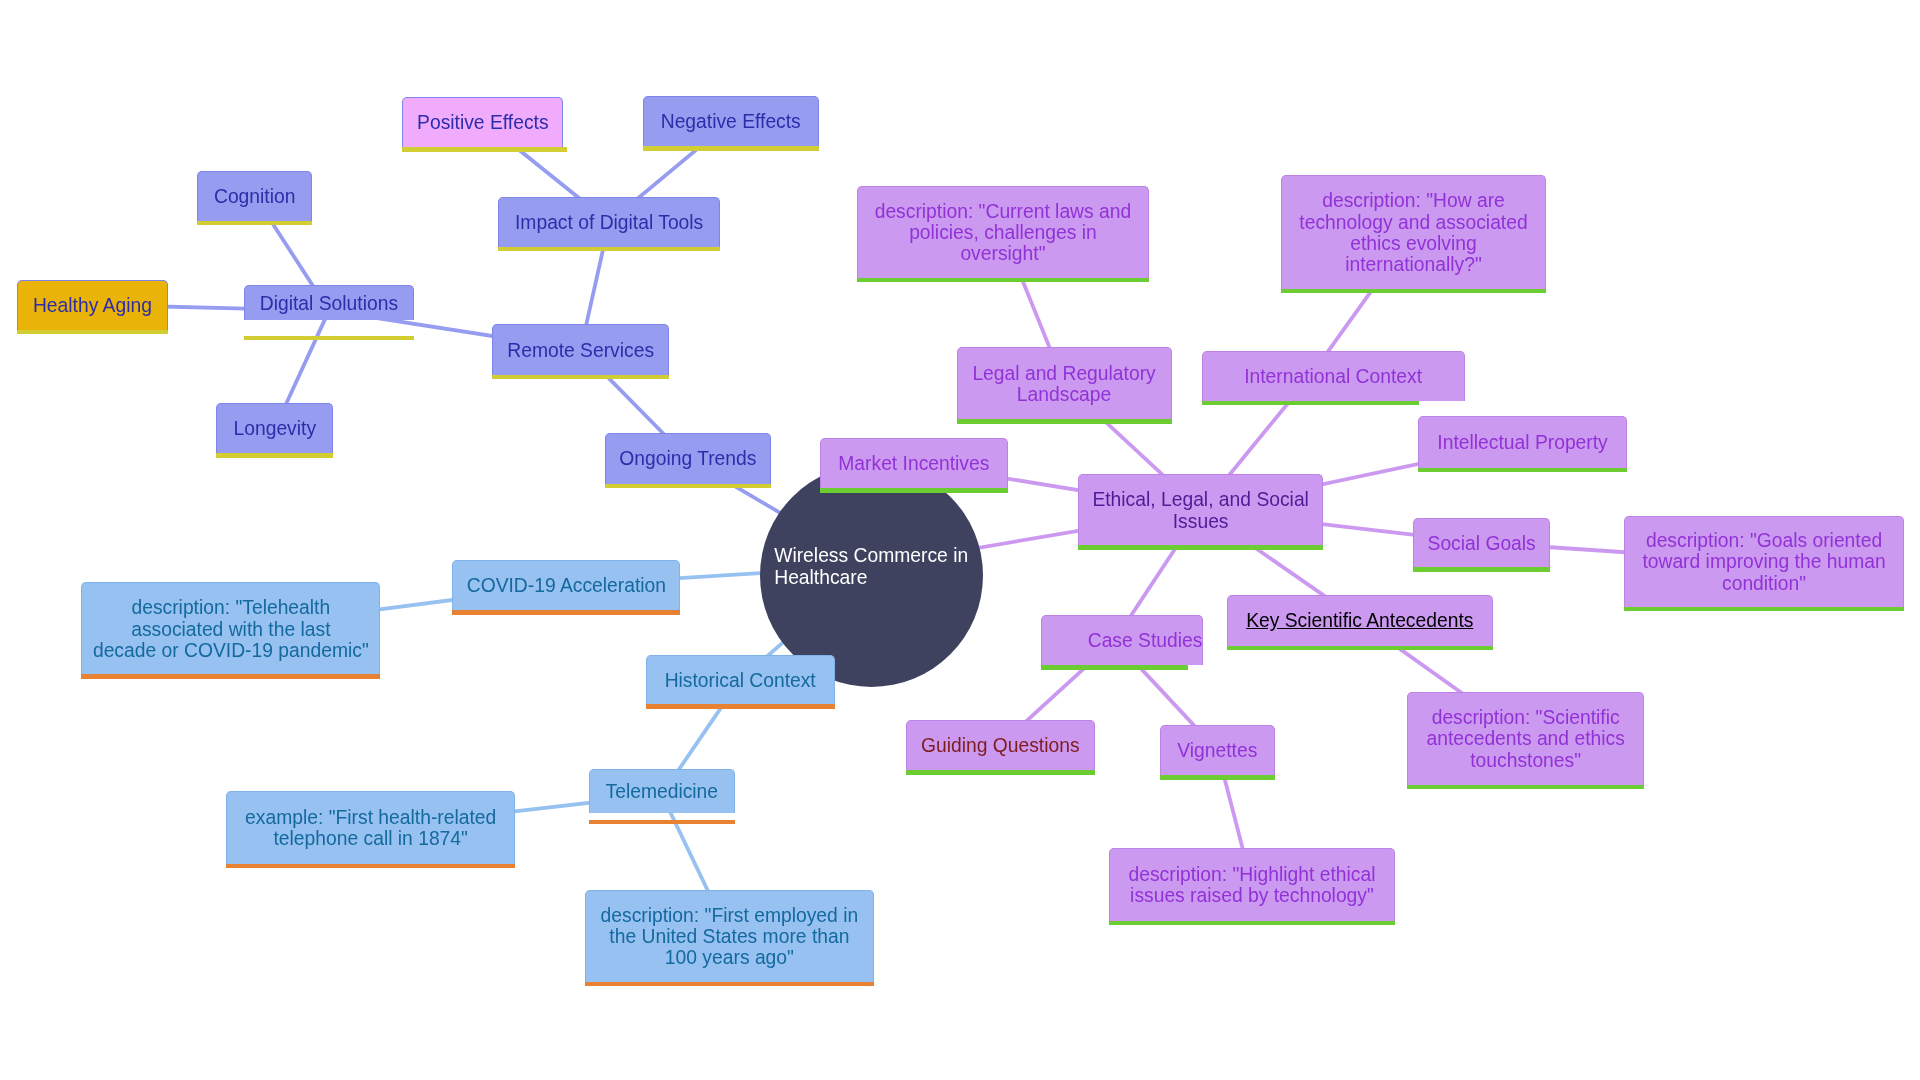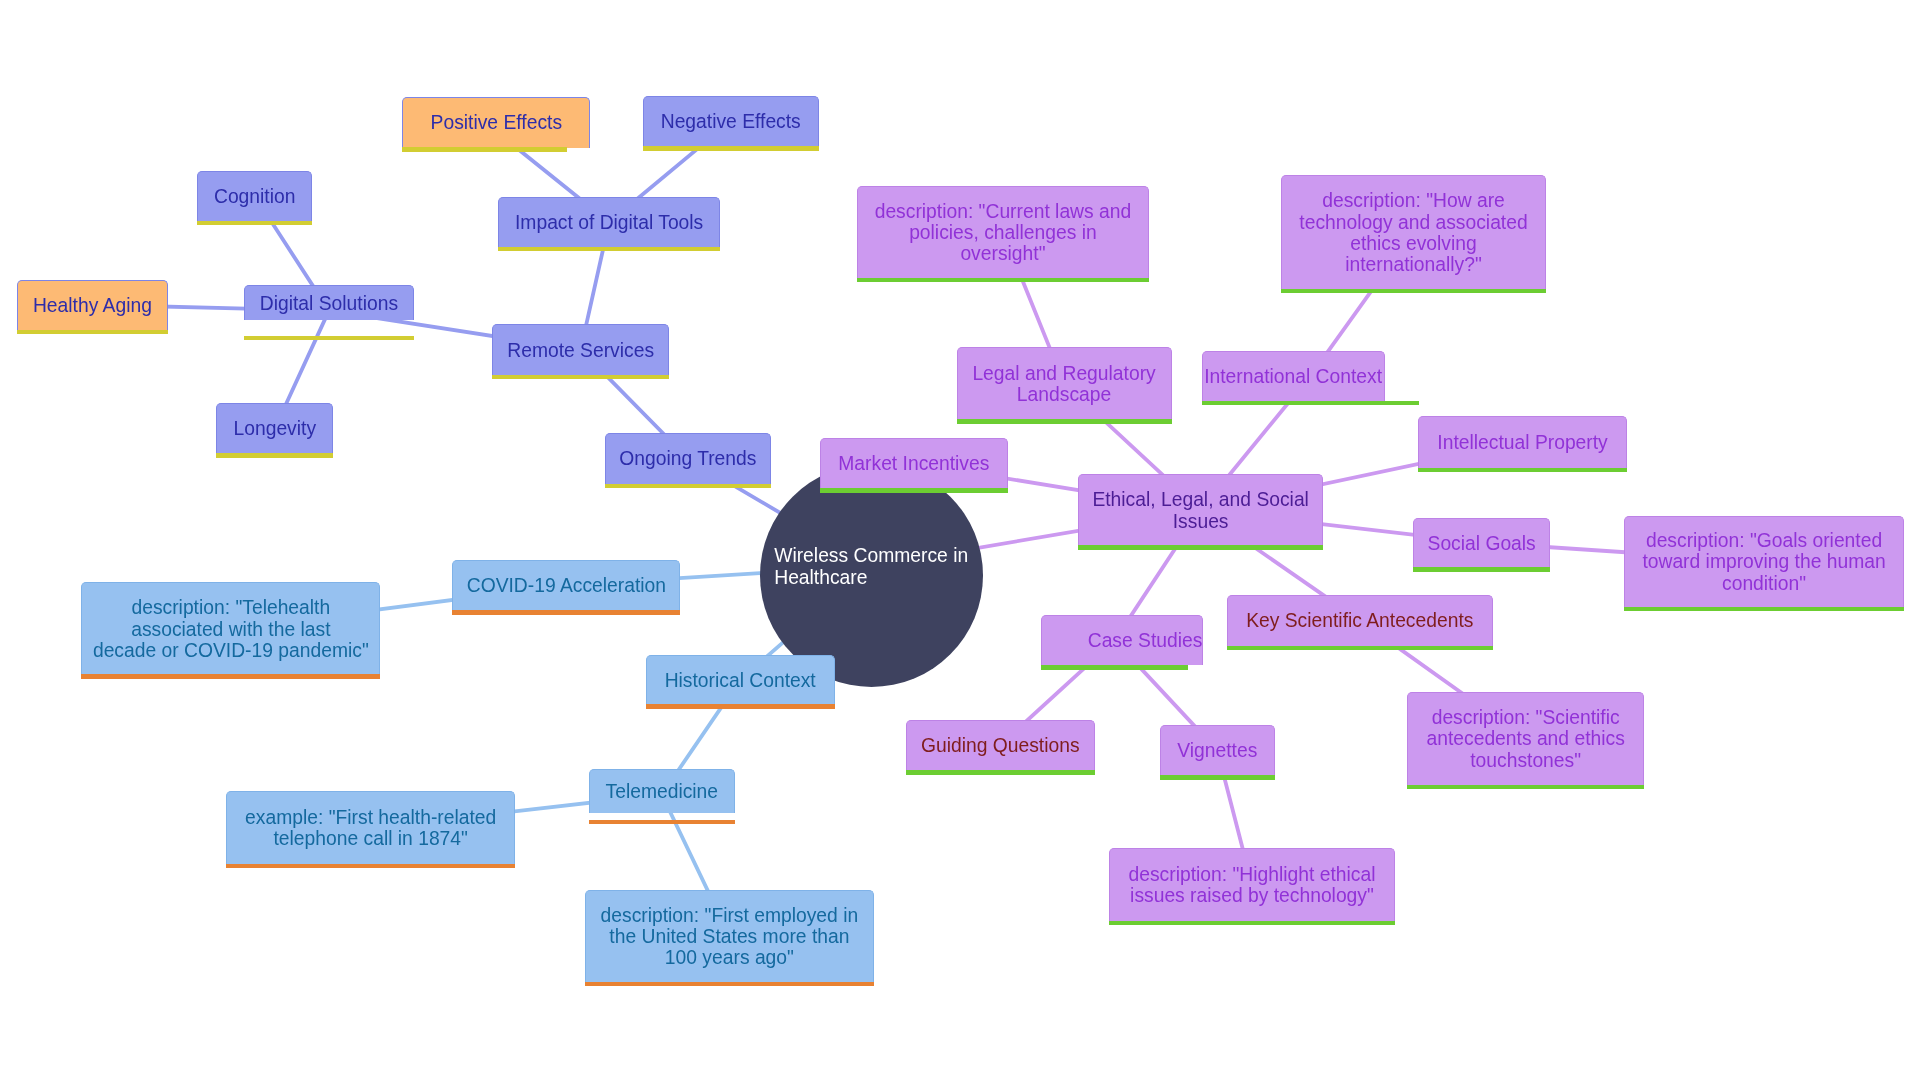--- a/index.html
+++ b/index.html
@@ -52,37 +52,37 @@
       <line x1="1359.8" y1="620.35" x2="1525.6499999999999" y2="738.5" stroke="#cc99f0" stroke-width="3.8" stroke-linecap="round"></line>
       <line x1="1114.7" y1="640.4" x2="1000.3000000000001" y2="745.05" stroke="#cc99f0" stroke-width="3.8" stroke-linecap="round"></line>
       <line x1="1114.7" y1="640.4" x2="1217.3" y2="750.4000000000001" stroke="#cc99f0" stroke-width="3.8" stroke-linecap="round"></line>
       <line x1="1217.3" y1="750.4000000000001" x2="1252" y2="884.6999999999999" stroke="#cc99f0" stroke-width="3.8" stroke-linecap="round"></line>
     </svg>
   <div id="nodes-root">
       <div class="root-node" style="left: 759.7px; top: 464.3px; width: 223px; height: 223px; background: rgb(62, 66, 95);">
         <div class="label" style="color: rgb(255, 255, 255);">Wireless Commerce in
 Healthcare</div>
       </div>
-      <div class="node" style="left: 16.6px; top: 279.5px; width: 151.6px; height: 50.5px; background: #fdba74; border-top: 1px solid rgb(125, 133, 230); border-left: 1px solid rgb(125, 133, 230); border-right: 1px solid rgb(125, 133, 230);">
+      <div class="node" style="left: 16.6px; top: 279.5px; width: 151.6px; height: 50.5px; background: #eab308; border-top: 1px solid rgb(125, 133, 230); border-left: 1px solid rgb(125, 133, 230); border-right: 1px solid rgb(125, 133, 230);">
         <div class="label" style="color: rgb(45, 45, 170);">Healthy Aging</div>
       </div>
       <div class="accent" style="left: 16.6px; top: 329.6px; width: 151.6px; background: rgb(210, 205, 50);"></div>
       <div class="node" style="left: 196.9px; top: 170.6px; width: 115.6px; height: 50.7px; background: rgb(150, 157, 240); border-top: 1px solid rgb(125, 133, 230); border-left: 1px solid rgb(125, 133, 230); border-right: 1px solid rgb(125, 133, 230);">
         <div class="label" style="color: rgb(45, 45, 170);">Cognition</div>
       </div>
       <div class="accent" style="left: 196.9px; top: 220.9px; width: 115.6px; background: rgb(210, 205, 50);"></div>
       <div class="node" style="left: 243.6px; top: 285.3px; width: 170.7px; height: 35px; background: rgb(150, 157, 240); border-top: 1px solid rgb(125, 133, 230); border-left: 1px solid rgb(125, 133, 230); border-right: 1px solid rgb(125, 133, 230);">
         <div class="label" style="color: rgb(45, 45, 170);">Digital Solutions</div>
       </div>
       <div class="accent" style="left: 243.6px; top: 335.5px; width: 170.7px; background: rgb(210, 205, 50);"></div>
       <div class="node" style="left: 216.2px; top: 403.2px; width: 117.2px; height: 50.6px; background: rgb(150, 157, 240); border-top: 1px solid rgb(125, 133, 230); border-left: 1px solid rgb(125, 133, 230); border-right: 1px solid rgb(125, 133, 230);">
         <div class="label" style="color: rgb(45, 45, 170);">Longevity</div>
       </div>
       <div class="accent" style="left: 216.2px; top: 453.4px; width: 117.2px; background: rgb(210, 205, 50);"></div>
-      <div class="node" style="left: 402.3px; top: 96.9px; width: 188px; height: 50.8px; background: #fdba74; border-top: 1px solid rgb(125, 133, 230); border-left: 1px solid rgb(125, 133, 230); border-right: 1px solid rgb(125, 133, 230);">
+      <div class="node" style="left: 402.3px; top: 96.9px; width: 161px; height: 50.8px; background: #f0abfc; border-top: 1px solid rgb(125, 133, 230); border-left: 1px solid rgb(125, 133, 230); border-right: 1px solid rgb(125, 133, 230);">
         <div class="label" style="color: rgb(45, 45, 170);">Positive Effects</div>
       </div>
       <div class="accent" style="left: 402.3px; top: 147.3px; width: 164.8px; background: rgb(210, 205, 50);"></div>
       <div class="node" style="left: 643px; top: 95.5px; width: 175.5px; height: 51.2px; background: rgb(150, 157, 240); border-top: 1px solid rgb(125, 133, 230); border-left: 1px solid rgb(125, 133, 230); border-right: 1px solid rgb(125, 133, 230); justify-content: center;">
         <div class="label" style="color: rgb(45, 45, 170);">Negative Effects</div>
       </div>
       <div class="accent" style="left: 643px; top: 146.3px; width: 175.5px; background: rgb(210, 205, 50);"></div>
       <div class="node" style="left: 497.9px; top: 197.3px; width: 222.5px; height: 49.9px; background: rgb(150, 157, 240); border-top: 1px solid rgb(125, 133, 230); border-left: 1px solid rgb(125, 133, 230); border-right: 1px solid rgb(125, 133, 230);">
         <div class="label" style="color: rgb(45, 45, 170);">Impact of Digital Tools</div>
       </div>
@@ -137,21 +137,21 @@
         <div class="label" style="color: rgb(145, 50, 215);">Legal and Regulatory
 Landscape</div>
       </div>
       <div class="accent" style="left: 956.5px; top: 419px; width: 215.1px; background: rgb(108, 205, 50);"></div>
       <div class="node" style="left: 856.7px; top: 185.8px; width: 292.5px; height: 92.5px; background: rgb(204, 153, 240); border-top: 1px solid rgb(189, 130, 230); border-left: 1px solid rgb(189, 130, 230); border-right: 1px solid rgb(189, 130, 230);">
         <div class="label" style="color: rgb(145, 50, 215);">description: "Current laws and
 policies, challenges in
 oversight"</div>
       </div>
       <div class="accent" style="left: 856.7px; top: 277.9px; width: 292.5px; background: rgb(108, 205, 50);"></div>
-      <div class="node" style="left: 1201.6px; top: 350.7px; width: 183px; height: 50.2px; background: rgb(204, 153, 240); border-top: 1px solid rgb(189, 130, 230); border-left: 1px solid rgb(189, 130, 230); border-right: 1px solid rgb(189, 130, 230);">
+      <div class="node" style="left: 1201.6px; top: 350.7px; width: 263px; height: 50.2px; background: rgb(204, 153, 240); border-top: 1px solid rgb(189, 130, 230); border-left: 1px solid rgb(189, 130, 230); border-right: 1px solid rgb(189, 130, 230);">
         <div class="label" style="color: rgb(145, 50, 215);">International Context</div>
       </div>
       <div class="accent" style="left: 1201.6px; top: 400.5px; width: 217.8px; background: rgb(108, 205, 50);"></div>
       <div class="node" style="left: 1280.6px; top: 175.1px; width: 265.8px; height: 114px; background: rgb(204, 153, 240); border-top: 1px solid rgb(189, 130, 230); border-left: 1px solid rgb(189, 130, 230); border-right: 1px solid rgb(189, 130, 230);">
         <div class="label" style="color: rgb(145, 50, 215);">description: "How are
 technology and associated
 ethics evolving
 internationally?"</div>
       </div>
       <div class="accent" style="left: 1280.6px; top: 288.7px; width: 265.8px; background: rgb(108, 205, 50);"></div>
@@ -167,21 +167,21 @@
         <div class="label" style="color: rgb(145, 50, 215);">description: "Goals oriented
 toward improving the human
 condition"</div>
       </div>
       <div class="accent" style="left: 1624.3px; top: 606.6px; width: 279.5px; background: rgb(108, 205, 50);"></div>
       <div class="node" style="left: 1041.4px; top: 615.3px; width: 162px; height: 50.2px; background: rgb(204, 153, 240); border-top: 1px solid rgb(189, 130, 230); border-left: 1px solid rgb(189, 130, 230); border-right: 1px solid rgb(189, 130, 230); justify-content: flex-end;">
         <div class="label" style="color: rgb(145, 50, 215);">Case Studies</div>
       </div>
       <div class="accent" style="left: 1041.4px; top: 665.1px; width: 146.6px; background: rgb(108, 205, 50);"></div>
       <div class="node" style="left: 1227px; top: 594.7px; width: 265.6px; height: 51.3px; background: rgb(204, 153, 240); border-top: 1px solid rgb(189, 130, 230); border-left: 1px solid rgb(189, 130, 230); border-right: 1px solid rgb(189, 130, 230);">
-        <div class="label" style="color: #7f1d1d;">Key Scientific Antecedents</div>
+        <div class="label" style="color: #000000; text-decoration: underline;">Key Scientific Antecedents</div>
       </div>
       <div class="accent" style="left: 1227px; top: 645.6px; width: 265.6px; background: rgb(108, 205, 50);"></div>
       <div class="node" style="left: 905.7px; top: 719.5px; width: 189.2px; height: 51.1px; background: rgb(204, 153, 240); border-top: 1px solid rgb(189, 130, 230); border-left: 1px solid rgb(189, 130, 230); border-right: 1px solid rgb(189, 130, 230);">
         <div class="label" style="color: #7f1d1d;">Guiding Questions</div>
       </div>
       <div class="accent" style="left: 905.7px; top: 770.2px; width: 189.2px; background: rgb(108, 205, 50);"></div>
       <div class="node" style="left: 1160px; top: 725.2px; width: 114.6px; height: 50.4px; background: rgb(204, 153, 240); border-top: 1px solid rgb(189, 130, 230); border-left: 1px solid rgb(189, 130, 230); border-right: 1px solid rgb(189, 130, 230);">
         <div class="label" style="color: rgb(145, 50, 215);">Vignettes</div>
       </div>
       <div class="accent" style="left: 1160px; top: 775.2px; width: 114.6px; background: rgb(108, 205, 50);"></div>

